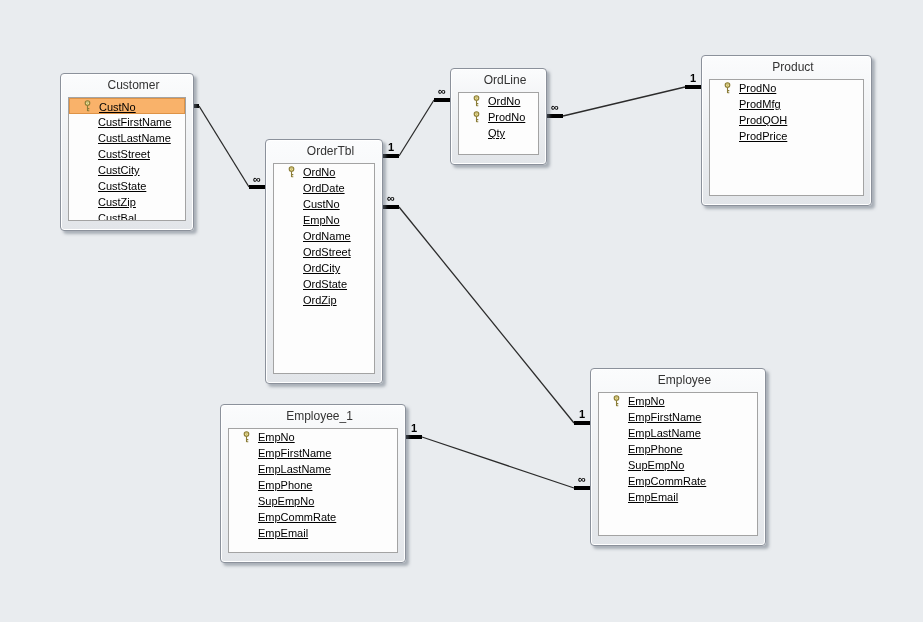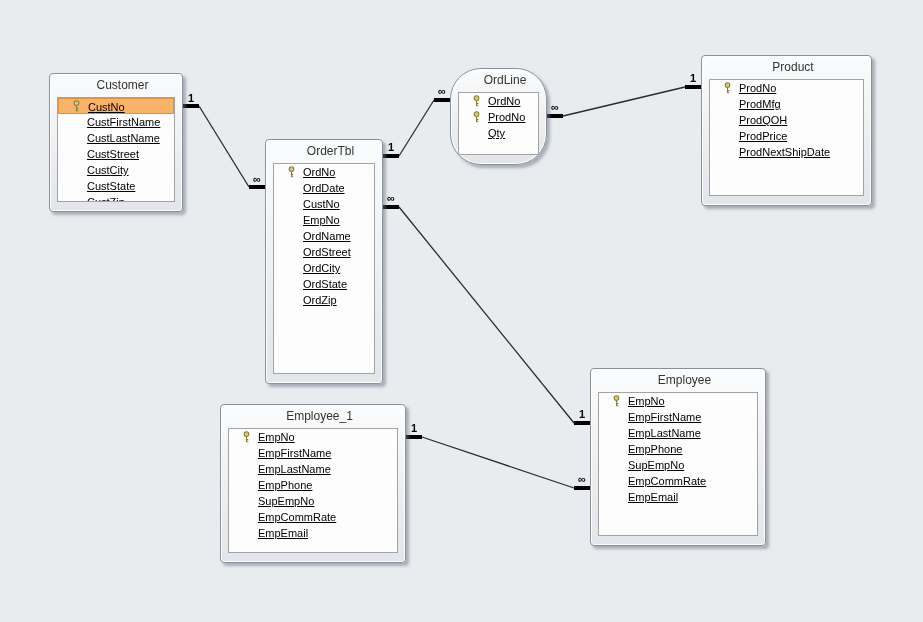--- a/index.html
+++ b/index.html
@@ -71,21 +71,21 @@
   <span class="card-label" style="left:249px; top:173px;">∞</span>
   <span class="card-label" style="left:383px; top:141px;">1</span>
   <span class="card-label" style="left:434px; top:85px;">∞</span>
   <span class="card-label" style="left:547px; top:101px;">∞</span>
   <span class="card-label" style="left:685px; top:72px;">1</span>
   <span class="card-label" style="left:383px; top:192px;">∞</span>
   <span class="card-label" style="left:574px; top:408px;">1</span>
   <span class="card-label" style="left:406px; top:422px;">1</span>
   <span class="card-label" style="left:574px; top:473px;">∞</span>
 
-  <div class="table-window" style="left:49px; top:73px; width:134px; height:139px;">
+  <div class="table-window" style="left:60px; top:73px; width:134px; height:158px;">
     <div class="table-title">Customer</div>
     <div class="field-list">
       <div class="field-row selected">
         <span class="key-icon"><svg width="11" height="12" viewBox="0 0 11 12">
               <circle cx="5.5" cy="3" r="2.3" fill="#f3e695" stroke="#8a7c36" stroke-width="1.1"></circle>
               <circle cx="5.5" cy="2.6" r="0.7" fill="#fbfaf0" stroke="#8a7c36" stroke-width="0.5"></circle>
               <path d="M5.5 5.3 V11 M5.5 8.6 H7.3 M5.5 10.7 H7.3" stroke="#8a7c36" stroke-width="1.1" fill="none"></path>
             </svg></span>
         <span>CustNo</span>
       </div>
@@ -114,21 +114,21 @@
       <div class="field-row"><span>CustNo</span></div>
       <div class="field-row"><span>EmpNo</span></div>
       <div class="field-row"><span>OrdName</span></div>
       <div class="field-row"><span>OrdStreet</span></div>
       <div class="field-row"><span>OrdCity</span></div>
       <div class="field-row"><span>OrdState</span></div>
       <div class="field-row"><span>OrdZip</span></div>
     </div>
   </div>
 
-  <div class="table-window" style="left:450px; top:68px; width:97px; height:97px;border-radius:31px;">
+  <div class="table-window" style="left:450px; top:68px; width:97px; height:97px;">
     <div class="table-title">OrdLine</div>
     <div class="field-list">
       <div class="field-row">
         <span class="key-icon"><svg width="11" height="12" viewBox="0 0 11 12">
               <circle cx="5.5" cy="3" r="2.3" fill="#f3e695" stroke="#8a7c36" stroke-width="1.1"></circle>
               <circle cx="5.5" cy="2.6" r="0.7" fill="#fbfaf0" stroke="#8a7c36" stroke-width="0.5"></circle>
               <path d="M5.5 5.3 V11 M5.5 8.6 H7.3 M5.5 10.7 H7.3" stroke="#8a7c36" stroke-width="1.1" fill="none"></path>
             </svg></span>
         <span>OrdNo</span>
       </div>
@@ -151,21 +151,20 @@
         <span class="key-icon"><svg width="11" height="12" viewBox="0 0 11 12">
               <circle cx="5.5" cy="3" r="2.3" fill="#f3e695" stroke="#8a7c36" stroke-width="1.1"></circle>
               <circle cx="5.5" cy="2.6" r="0.7" fill="#fbfaf0" stroke="#8a7c36" stroke-width="0.5"></circle>
               <path d="M5.5 5.3 V11 M5.5 8.6 H7.3 M5.5 10.7 H7.3" stroke="#8a7c36" stroke-width="1.1" fill="none"></path>
             </svg></span>
         <span>ProdNo</span>
       </div>
       <div class="field-row"><span>ProdMfg</span></div>
       <div class="field-row"><span>ProdQOH</span></div>
       <div class="field-row"><span>ProdPrice</span></div>
-      <div class="field-row"><span>ProdNextShipDate</span></div>
     </div>
   </div>
 
   <div class="table-window" style="left:220px; top:404px; width:186px; height:159px;">
     <div class="table-title">Employee_1</div>
     <div class="field-list">
       <div class="field-row">
         <span class="key-icon"><svg width="11" height="12" viewBox="0 0 11 12">
               <circle cx="5.5" cy="3" r="2.3" fill="#f3e695" stroke="#8a7c36" stroke-width="1.1"></circle>
               <circle cx="5.5" cy="2.6" r="0.7" fill="#fbfaf0" stroke="#8a7c36" stroke-width="0.5"></circle>

